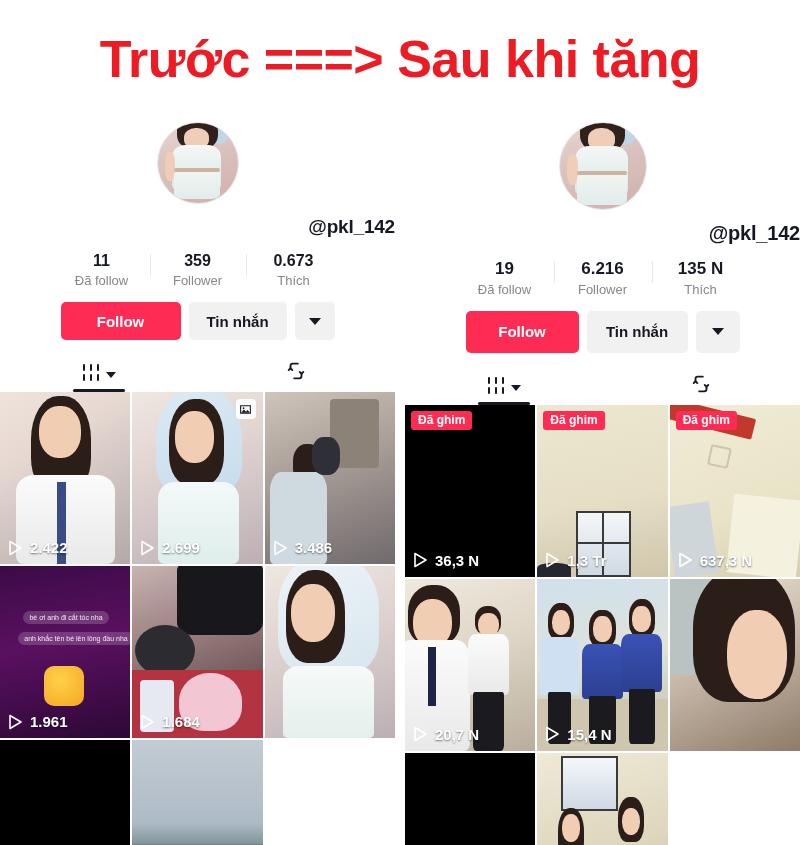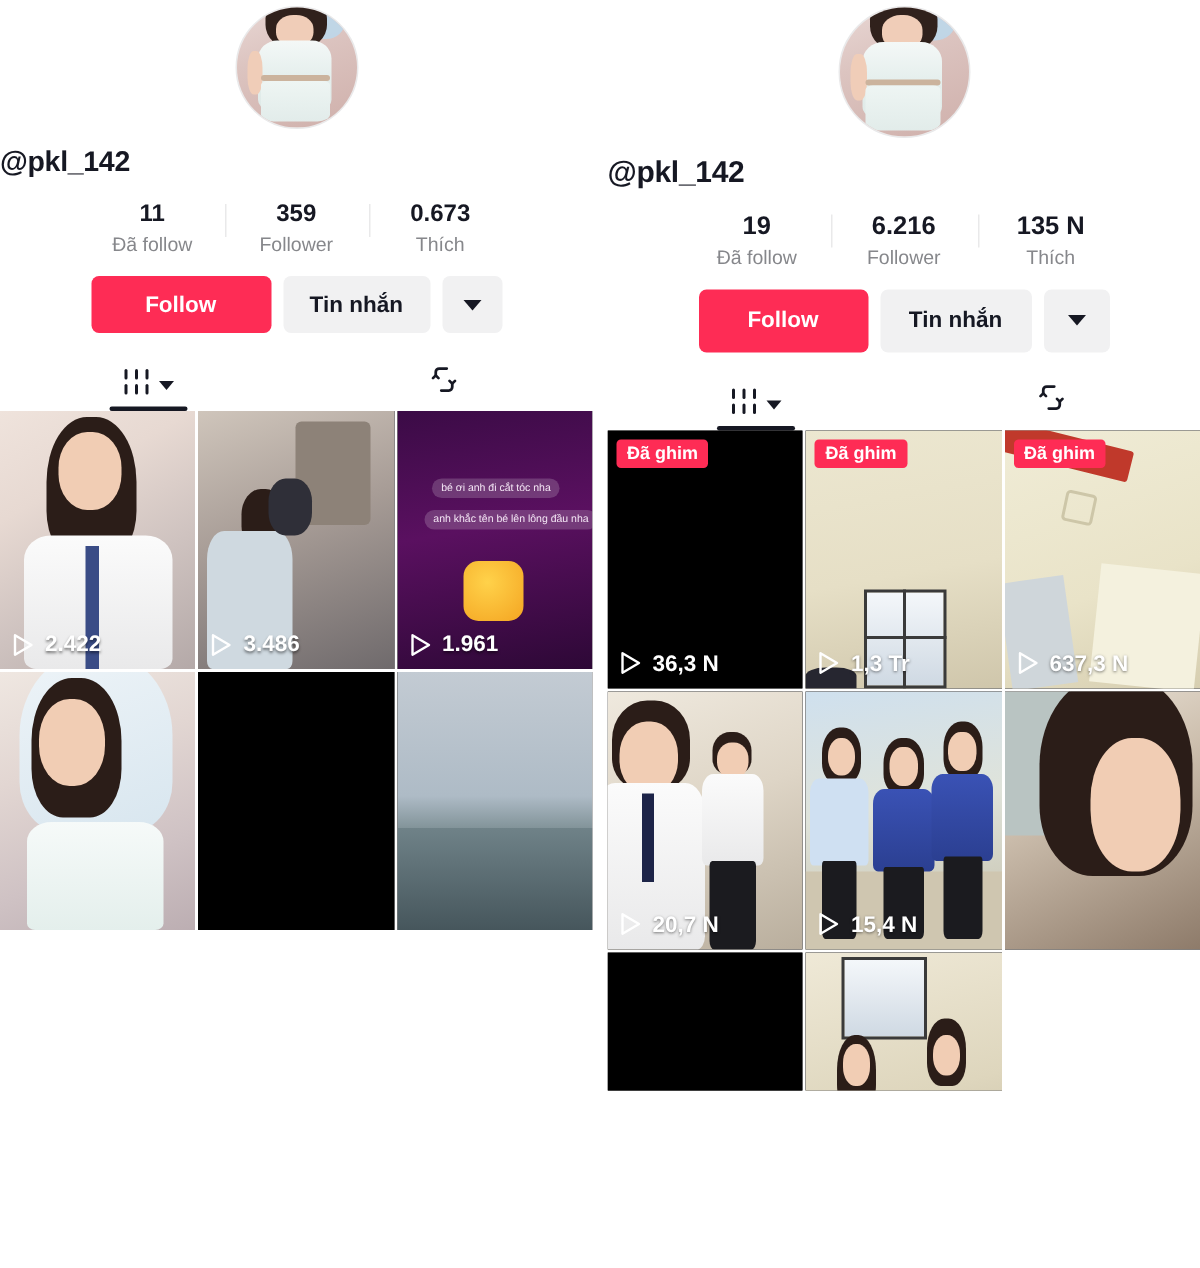--- a/index.html
+++ b/index.html
@@ -57,21 +57,21 @@
   .av-belt { position: absolute; left: 20%; top: 56%; width: 58%; height: 5%;
     background: #cbb39d; border-radius: 2px; }
   .av-skirt { position: absolute; left: 20%; top: 61%; width: 58%; height: 34%;
     background: linear-gradient(180deg,#eef5f3,#e2ecea); border-radius: 10% 10% 18% 18%; }
   .av-bow { position: absolute; right: 10%; top: 2%; width: 26%; height: 24%;
     background: #bcd7ea; border-radius: 60% 20% 60% 20%; opacity:.9; }
   .av-arm { position: absolute; left: 9%; top: 36%; width: 13%; height: 36%;
     background: #f0cdb8; border-radius: 40%; }
 
   .handle {
-    text-align: left;
+    text-align: right;
     font-size: 19px; font-weight: 700; color: #161823;
     margin-top: 12px; letter-spacing: -0.2px;
   }
   .pane-right .handle { font-size: 20px; }
 
   .stats {
     display: flex; justify-content: center; align-items: flex-start;
     margin-top: 14px; gap: 0;
   }
   .stat { width: 96px; text-align: center; position: relative; }
@@ -182,20 +182,23 @@
   .bubble { position:absolute; background: rgba(255,255,255,.18); border-radius: 11px;
             color:#f4e6f5; font-size: 7px; padding: 3px 6px; white-space: nowrap; }
   .sticker { position:absolute; width:40px; height:40px; border-radius:10px;
              background: radial-gradient(circle at 40% 35%, #ffd24a, #f4a522); }
 </style>
 </head>
 <body>
 
 <div id="page">
 
+  <div class="title-bar">
+    <div class="title-text">Trước ===&gt; Sau khi tăng</div>
+  </div>
 
   <div class="panes">
 
     <div class="pane pane-left">
 
       <div class="profile">
         <div class="avatar-wrap">
           <div class="avatar">
             <div class="av-bg"></div>
             <div class="av-bow"></div>
@@ -271,20 +274,43 @@
           <div class="count">
             <span class="play-out">
               <svg width="15" height="16" viewBox="0 0 15 16">
                   <path d="M2 1.5 L13 8 L2 14.5 Z" fill="none" stroke="#fff" stroke-width="1.6" stroke-linejoin="round"></path>
                 </svg>
             </span>
             <span>2.422</span>
           </div>
         </div>
 
+        <div class="cell">
+          <div class="thumb t-girl-hood">
+            <div class="fig" style="left:18%;top:-4%;width:66%;height:64%;background:linear-gradient(160deg,#dceaf3,#c7dced);border-radius:48% 48% 30% 30%"></div>
+            <div class="fig hair" style="left:28%;top:4%;width:42%;height:50%"></div>
+            <div class="fig face" style="left:33%;top:11%;width:30%;height:30%"></div>
+            <div class="fig" style="left:20%;top:52%;width:62%;height:48%;background:linear-gradient(180deg,#f3f9f8,#dfeeeb);border-radius:20% 20% 8% 8%"></div>
+          </div>
+          <div class="photo-badge">
+            <svg width="13" height="13" viewBox="0 0 24 24" fill="#161823">
+              <path d="M3 5h18v14H3z" fill="none" stroke="#161823" stroke-width="2"></path>
+              <circle cx="8.5" cy="9.5" r="1.6"></circle>
+                <path d="M4 18l5-6 4 4 3-3 4 5z"></path>
+            </svg>
+          </div>
+          <div class="count">
+            <span class="play-out">
+              <svg width="15" height="16" viewBox="0 0 15 16">
+                  <path d="M2 1.5 L13 8 L2 14.5 Z" fill="none" stroke="#fff" stroke-width="1.6" stroke-linejoin="round"></path>
+                </svg>
+            </span>
+            <span>2.699</span>
+          </div>
+        </div>
 
 
         <div class="cell">
           <div class="thumb t-kitchen">
             <div class="fig" style="left:50%;top:4%;width:38%;height:40%;background:#8d8278;border-radius:4px"></div>
             <div class="fig hair" style="left:22%;top:30%;width:22%;height:22%"></div>
             <div class="fig" style="left:4%;top:46%;width:44%;height:54%;background:#cfd9e0;border-radius:20% 20% 6% 6%"></div>
             <div class="fig" style="left:36%;top:26%;width:22%;height:22%;background:#2f2f38;border-radius:40%"></div>
           </div>
           <div class="count">
@@ -306,20 +332,37 @@
           <div class="count">
             <span class="play-out">
               <svg width="15" height="16" viewBox="0 0 15 16">
                   <path d="M2 1.5 L13 8 L2 14.5 Z" fill="none" stroke="#fff" stroke-width="1.6" stroke-linejoin="round"></path>
                 </svg>
             </span>
             <span>1.961</span>
           </div>
         </div>
 
+        <div class="cell">
+          <div class="thumb t-cake">
+            <div class="fig" style="left:34%;top:-2%;width:66%;height:42%;background:#17171c;border-radius:10% 10% 18% 18%"></div>
+            <div class="fig" style="left:2%;top:34%;width:46%;height:30%;background:#2b2b30;border-radius:50%"></div>
+            <div class="fig" style="left:0%;top:60%;width:100%;height:40%;background:#b43340"></div>
+            <div class="fig" style="left:36%;top:62%;width:48%;height:34%;background:#f2c6d2;border-radius:48% 48% 40% 40%"></div>
+            <div class="fig" style="left:6%;top:66%;width:26%;height:30%;background:#e6e9f2;border-radius:4px"></div>
+          </div>
+          <div class="count">
+            <span class="play-out">
+              <svg width="15" height="16" viewBox="0 0 15 16">
+                  <path d="M2 1.5 L13 8 L2 14.5 Z" fill="none" stroke="#fff" stroke-width="1.6" stroke-linejoin="round"></path>
+                </svg>
+            </span>
+            <span>1.684</span>
+          </div>
+        </div>
 
         <div class="cell">
           <div class="thumb t-girl-hood">
             <div class="fig" style="left:10%;top:-8%;width:78%;height:70%;background:linear-gradient(160deg,#eef4f8,#d8e6ef);border-radius:46% 46% 28% 28%"></div>
             <div class="fig hair" style="left:16%;top:2%;width:46%;height:54%"></div>
             <div class="fig face" style="left:20%;top:10%;width:34%;height:34%"></div>
             <div class="fig" style="left:14%;top:58%;width:70%;height:42%;background:linear-gradient(180deg,#f6faf9,#e4efec);border-radius:18% 18% 6% 6%"></div>
           </div>
         </div>
 

